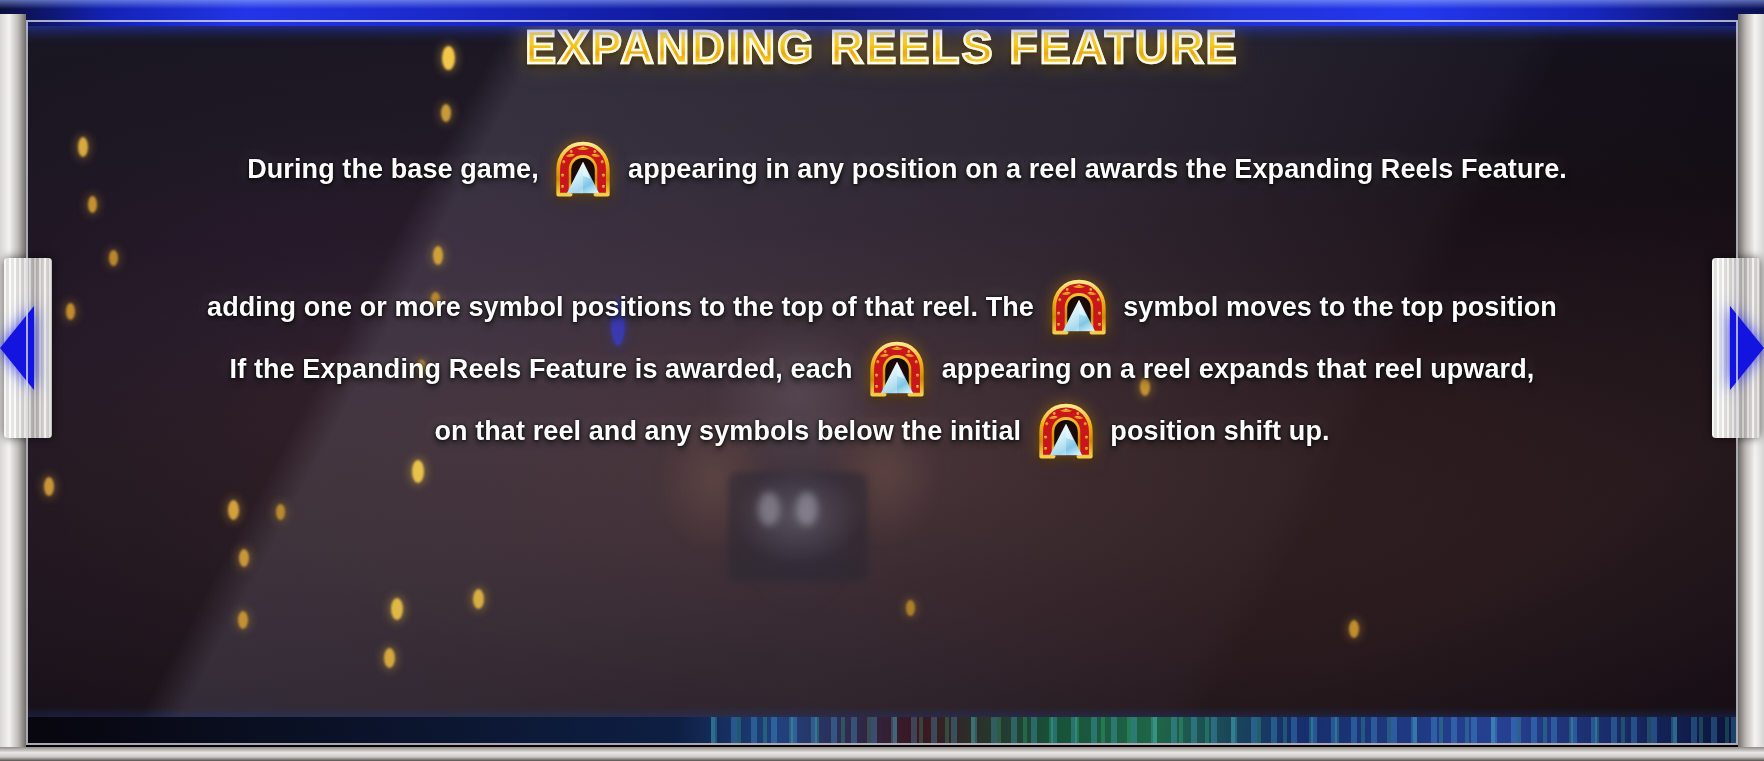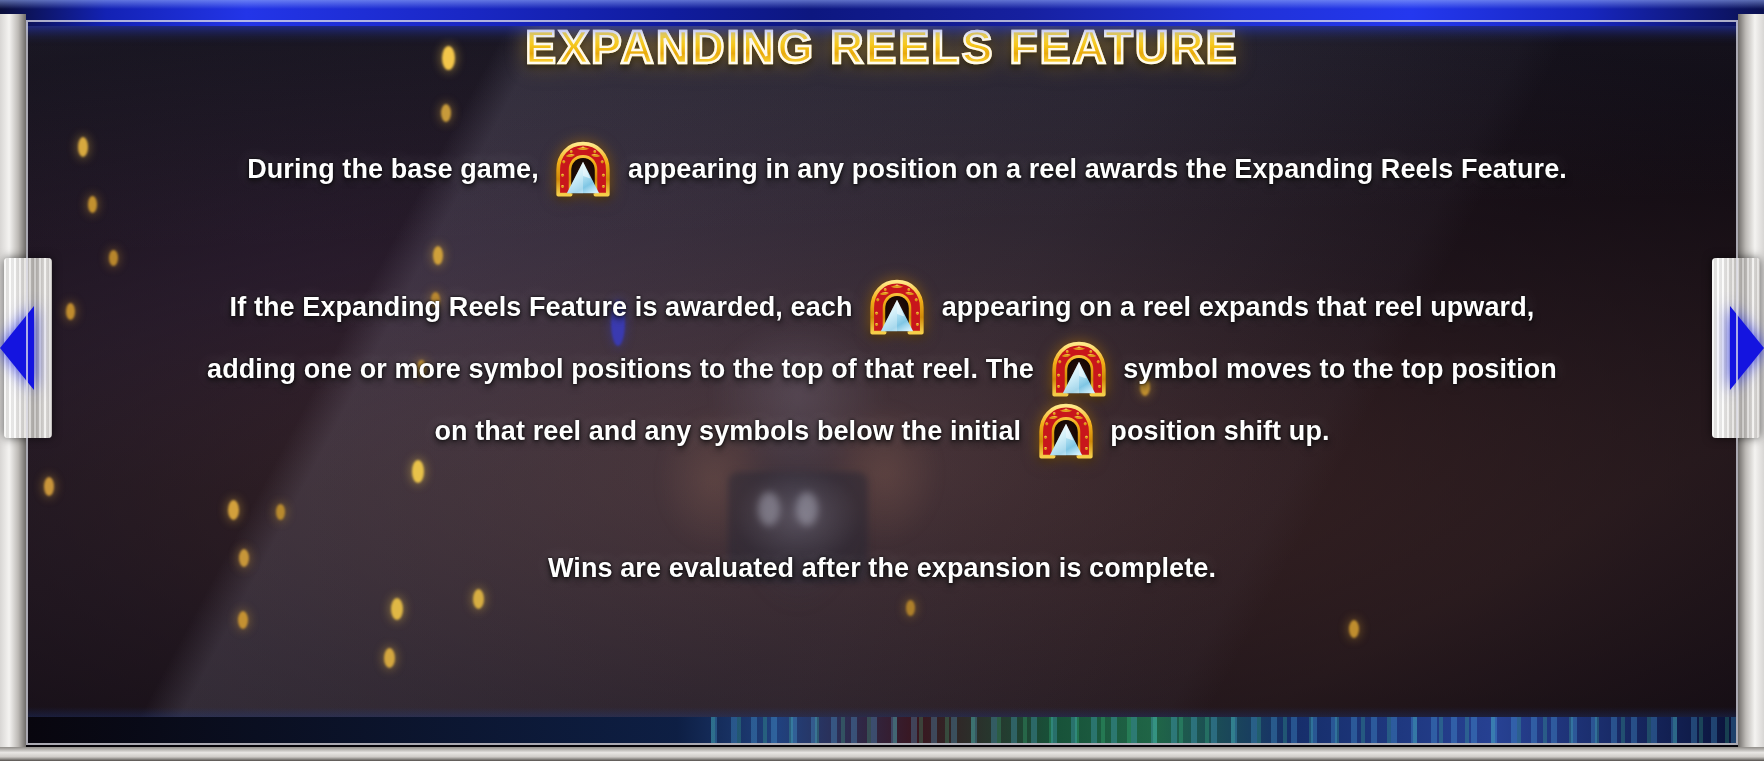--- a/index.html
+++ b/index.html
@@ -204,21 +204,21 @@
   <path d="M50 35 L76 86 L24 86 Z" fill="url(#ice)"></path>
   <path d="M50 35 L50 86 L24 86 Z" fill="#ffffff" opacity=".30"></path>
   <path d="M50 35 L62 62 L50 58 Z" fill="#ffffff" opacity=".55"></path>
 </svg></span>
         <span>appearing in any position on a reel awards the Expanding Reels Feature.</span>
       </span>
     </div>
 
     <div class="para p2">
       <span class="line">
-        <span>If the Expanding Reels Feature is awarded, each</span>
+        <span>adding one or more symbol positions to the top of that reel. The</span>
         <span class="sym">
 <svg width="62" height="62" viewBox="0 0 100 100" aria-hidden="true">
   <defs>
     <linearGradient id="gold" x1="0" y1="0" x2="0" y2="1">
       <stop offset="0%" stop-color="#ffe98a"></stop>
                   <stop offset="35%" stop-color="#f2b01a"></stop>
       <stop offset="70%" stop-color="#d08a08"></stop>
                   <stop offset="100%" stop-color="#f6cf4a"></stop>
     </linearGradient>
     <linearGradient id="ice" x1="0.2" y1="0" x2="0.8" y2="1">
@@ -251,24 +251,24 @@
     <path d="M22 26 q8 -6 15 -2 q-8 6 -15 2 Z"></path>
     <path d="M78 26 q-8 -6 -15 -2 q8 6 15 2 Z"></path>
   </g>
 
   <path d="M50 29 C62 29 69 38 69 49 L69 86 L31 86 L31 49 C31 38 38 29 50 29 Z" fill="url(#inner)"></path>
 
   <path d="M50 35 L76 86 L24 86 Z" fill="url(#ice)"></path>
   <path d="M50 35 L50 86 L24 86 Z" fill="#ffffff" opacity=".30"></path>
   <path d="M50 35 L62 62 L50 58 Z" fill="#ffffff" opacity=".55"></path>
 </svg></span>
-        <span>appearing on a reel expands that reel upward,</span>
+        <span>symbol moves to the top position</span>
       </span>
       <span class="line">
-        <span>adding one or more symbol positions to the top of that reel. The</span>
+        <span>If the Expanding Reels Feature is awarded, each</span>
         <span class="sym">
 <svg width="62" height="62" viewBox="0 0 100 100" aria-hidden="true">
   <defs>
     <linearGradient id="gold" x1="0" y1="0" x2="0" y2="1">
       <stop offset="0%" stop-color="#ffe98a"></stop>
                   <stop offset="35%" stop-color="#f2b01a"></stop>
       <stop offset="70%" stop-color="#d08a08"></stop>
                   <stop offset="100%" stop-color="#f6cf4a"></stop>
     </linearGradient>
     <linearGradient id="ice" x1="0.2" y1="0" x2="0.8" y2="1">
@@ -301,21 +301,21 @@
     <path d="M22 26 q8 -6 15 -2 q-8 6 -15 2 Z"></path>
     <path d="M78 26 q-8 -6 -15 -2 q8 6 15 2 Z"></path>
   </g>
 
   <path d="M50 29 C62 29 69 38 69 49 L69 86 L31 86 L31 49 C31 38 38 29 50 29 Z" fill="url(#inner)"></path>
 
   <path d="M50 35 L76 86 L24 86 Z" fill="url(#ice)"></path>
   <path d="M50 35 L50 86 L24 86 Z" fill="#ffffff" opacity=".30"></path>
   <path d="M50 35 L62 62 L50 58 Z" fill="#ffffff" opacity=".55"></path>
 </svg></span>
-        <span>symbol moves to the top position</span>
+        <span>appearing on a reel expands that reel upward,</span>
       </span>
       <span class="line">
         <span>on that reel and any symbols below the initial</span>
         <span class="sym">
 <svg width="62" height="62" viewBox="0 0 100 100" aria-hidden="true">
   <defs>
     <linearGradient id="gold" x1="0" y1="0" x2="0" y2="1">
       <stop offset="0%" stop-color="#ffe98a"></stop>
                   <stop offset="35%" stop-color="#f2b01a"></stop>
       <stop offset="70%" stop-color="#d08a08"></stop>
@@ -355,25 +355,20 @@
   <path d="M50 29 C62 29 69 38 69 49 L69 86 L31 86 L31 49 C31 38 38 29 50 29 Z" fill="url(#inner)"></path>
 
   <path d="M50 35 L76 86 L24 86 Z" fill="url(#ice)"></path>
   <path d="M50 35 L50 86 L24 86 Z" fill="#ffffff" opacity=".30"></path>
   <path d="M50 35 L62 62 L50 58 Z" fill="#ffffff" opacity=".55"></path>
 </svg></span>
         <span>position shift up.</span>
       </span>
     </div>
 
-    <div class="para p3">
-      <span class="line">
-        <span>Wins are evaluated after the expansion is complete.</span>
-      </span>
-    </div>
   </div>
 
   <div class="led-top"></div>
   <div class="bezel-left"></div>
   <div class="bezel-right"></div>
   <div class="bezel-bottom"></div>
   <div class="glass-frame"></div>
 
   <div class="pod left">
     <div class="sheen"></div>

